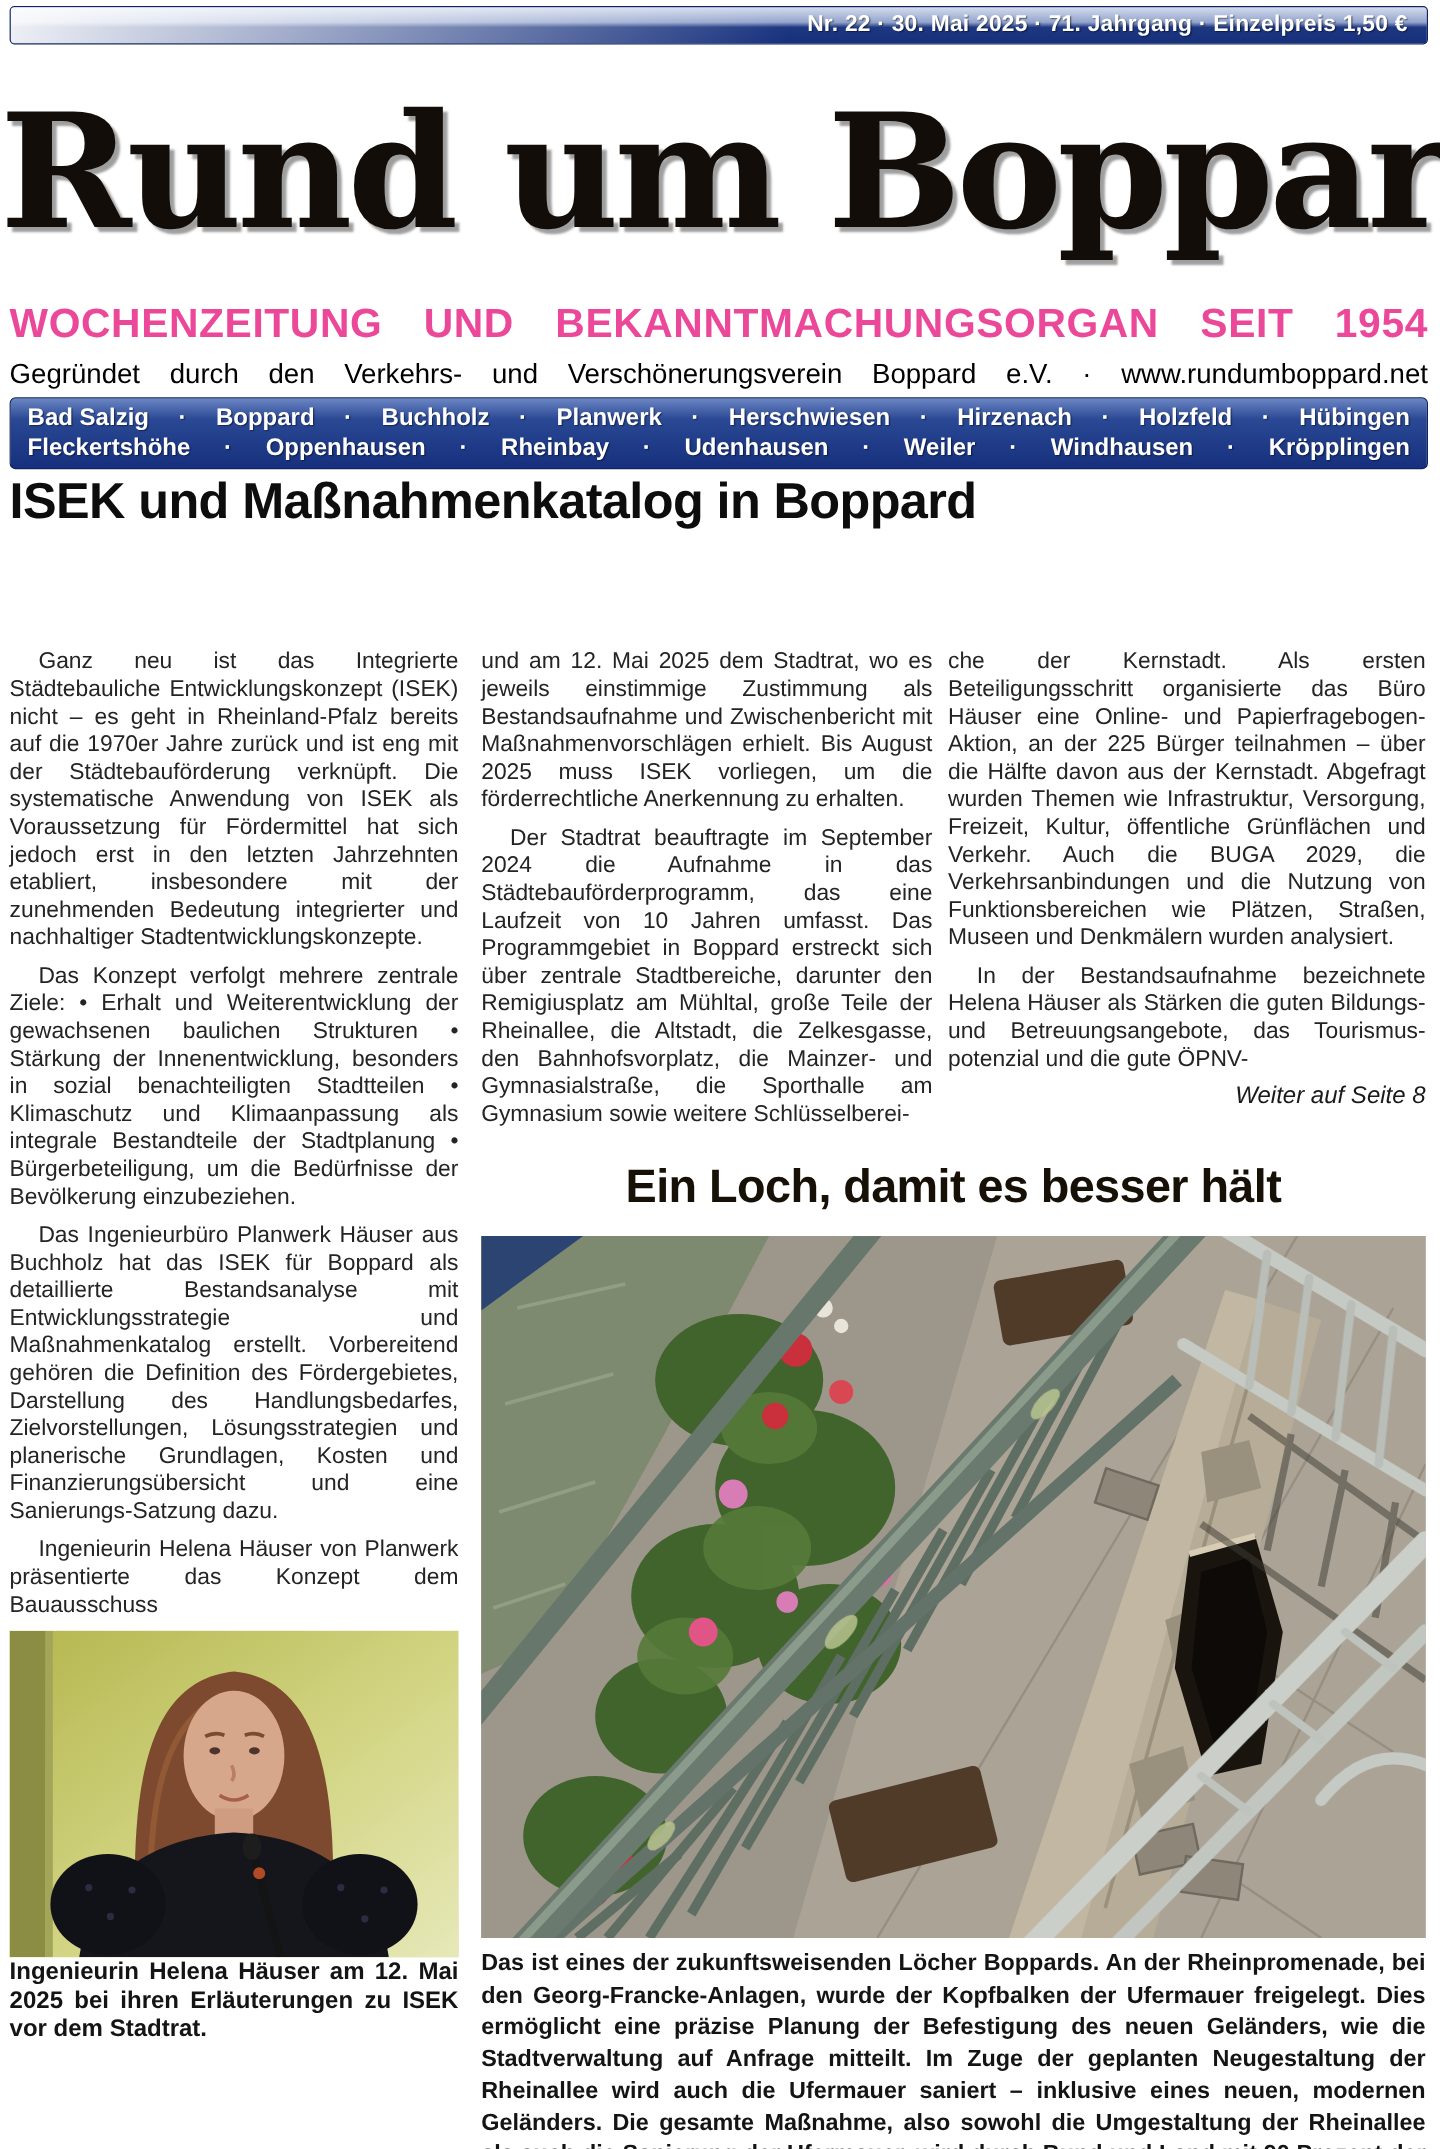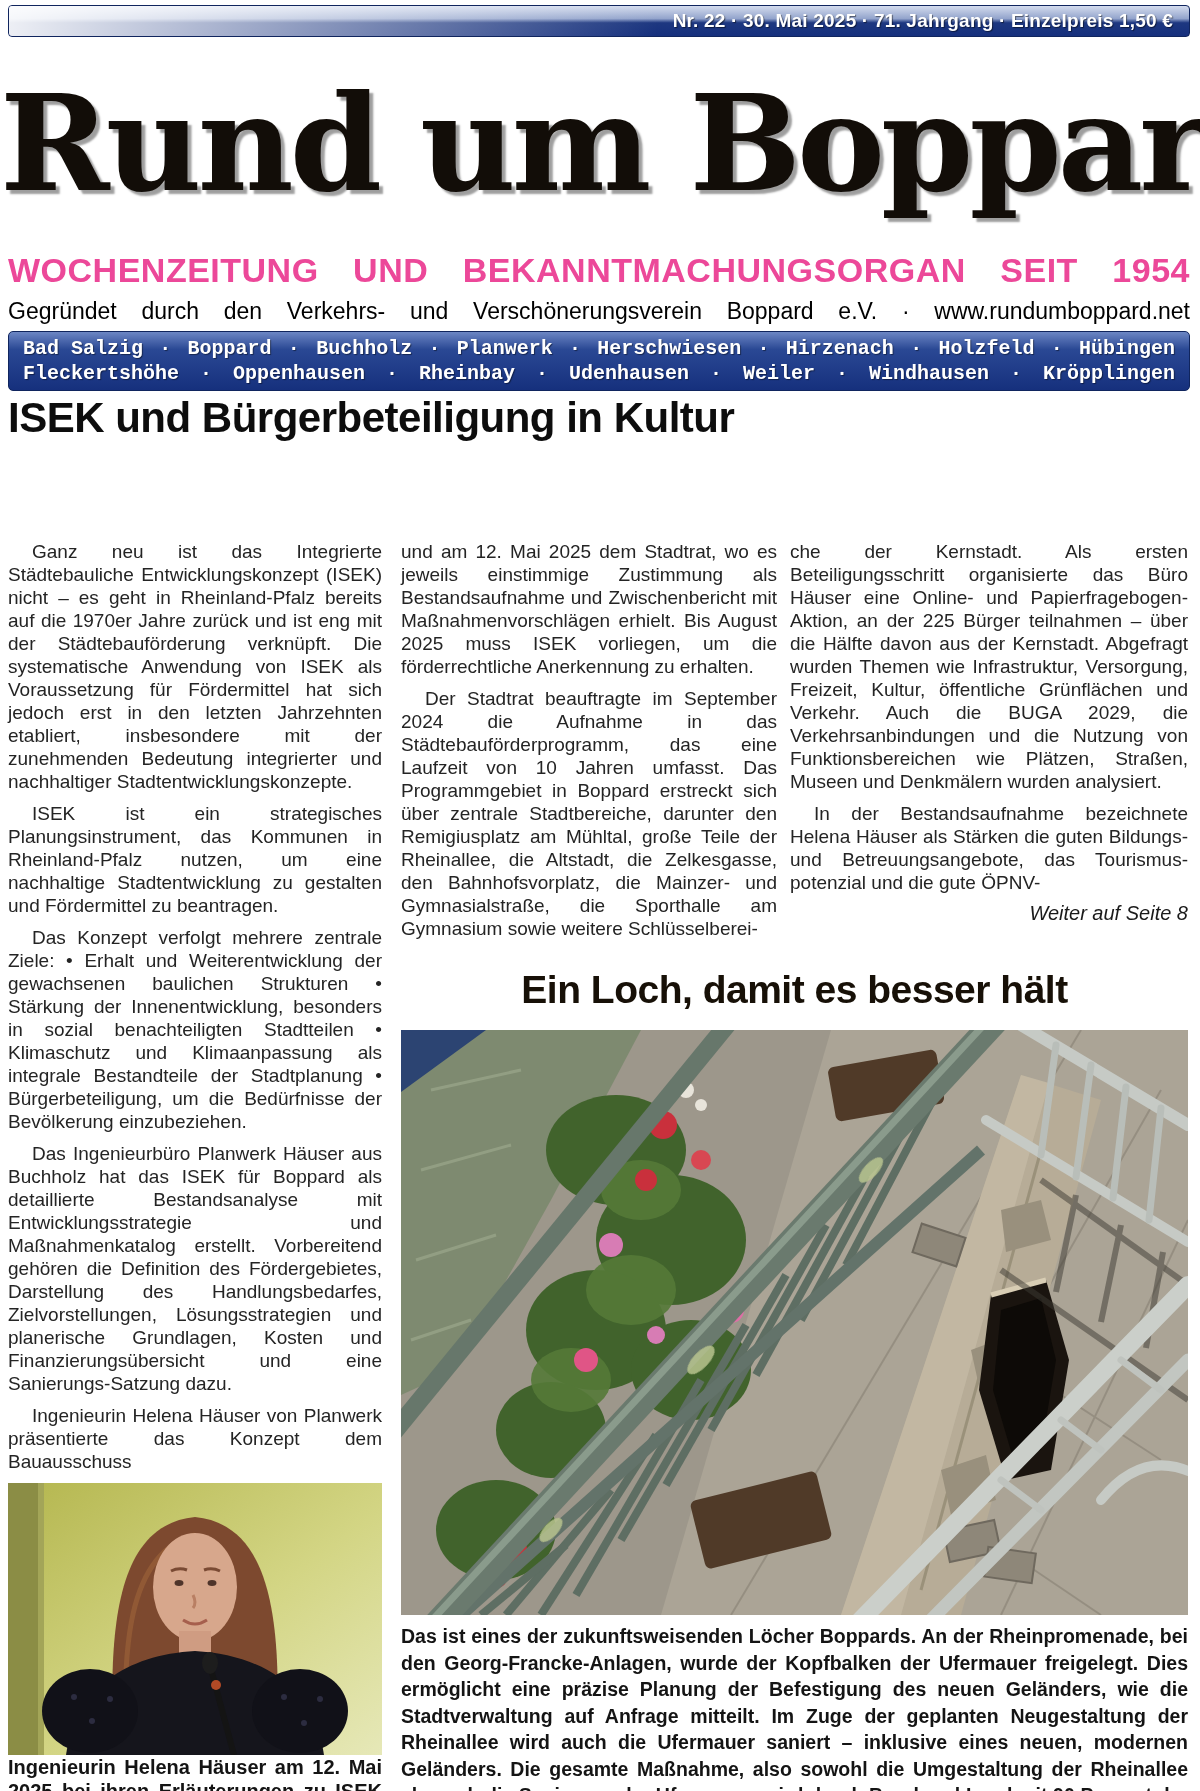--- a/index.html
+++ b/index.html
@@ -24,21 +24,21 @@
   .masthead-subtitle{position:absolute;left:8px;top:251px;width:1182px;
     font-size:34px;font-weight:bold;color:#ec4899;letter-spacing:.5px;
     text-align:justify;text-align-last:justify;}
   .founder-line{position:absolute;left:8px;top:298px;width:1182px;
     font-size:23px;color:#000000;text-align:justify;text-align-last:justify;}
 
   
   .places-bar{position:absolute;left:8px;top:331px;width:1182px;height:60px;border-radius:5px;
     border:1px solid #10255e;box-sizing:border-box;
     background:linear-gradient(to bottom,#6c86c4 0%,#2a4894 30%,#16307d 100%);
-    padding:4px 14px;display:flex;flex-direction:column;justify-content:space-between;font-family:Liberation Mono, monospace;}
+    padding:4px 14px;display:flex;flex-direction:column;justify-content:space-between;}
   .places-row{display:flex;justify-content:space-between;align-items:center;
     color:#fff;font-size:20px;font-weight:bold;line-height:25px;text-shadow:1px 1px 1px rgba(0,0,0,.45);}
 
   
   .a1-headline{position:absolute;left:8px;top:394px;width:1182px;
     font-size:42px;font-weight:bold;color:#0d0d0d;letter-spacing:-.5px;line-height:48px;}
   .a1-dek{position:absolute;left:8px;top:452px;width:1182px;
     font-size:27px;font-weight:bold;color:#141414;line-height:35px;}
 
   
@@ -107,25 +107,24 @@
       <span>Udenhausen</span>
       <span>·</span>
       <span>Weiler</span>
       <span>·</span>
       <span>Windhausen</span>
       <span>·</span>
       <span>Kröpplingen</span>
     </div>
   </div>
 
-  <div class="a1-headline">ISEK und Bürgerbeteiligung in Kultur</div>
+  <div class="a1-headline">ISEK und Maßnahmenkatalog in Boppard</div>
 
   <div class="col col1">
     <p>Ganz neu ist das Integrierte Städtebauliche Entwicklungskonzept (ISEK) nicht – es geht in Rheinland-Pfalz bereits auf die 1970er Jahre zurück und ist eng mit der Städtebauförderung verknüpft. Die systematische Anwendung von ISEK als Voraussetzung für Fördermittel hat sich jedoch erst in den letzten Jahrzehnten etabliert, insbesondere mit der zunehmenden Bedeutung integrierter und nachhaltiger Stadtentwicklungskonzepte.</p>
-    <p>ISEK ist ein strategisches Planungsinstrument, das Kommunen in Rheinland-Pfalz nutzen, um eine nachhaltige Stadtentwicklung zu gestalten und Fördermittel zu beantragen.</p>
     <p>Das Konzept verfolgt mehrere zentrale Ziele: • Erhalt und Weiterentwicklung der gewachsenen baulichen Strukturen • Stärkung der Innenentwicklung, besonders in sozial benachteiligten Stadtteilen • Klimaschutz und Klimaanpassung als integrale Bestandteile der Stadtplanung • Bürgerbeteiligung, um die Bedürfnisse der Bevölkerung einzubeziehen.</p>
     <p>Das Ingenieurbüro Planwerk Häuser aus Buchholz hat das ISEK für Boppard als detaillierte Bestandsanalyse mit Entwicklungsstrategie und Maßnahmenkatalog erstellt. Vorbereitend gehören die Definition des Fördergebietes, Darstellung des Handlungsbedarfes, Zielvorstellungen, Lösungsstrategien und planerische Grundlagen, Kosten und Finanzierungsübersicht und eine Sanierungs-Satzung dazu.</p>
     <p>Ingenieurin Helena Häuser von Planwerk präsentierte das Konzept dem Bauausschuss</p>
 
     <div class="left-photo">
       <svg width="374" height="272" viewBox="0 0 374 272" preserveAspectRatio="none">
         <defs>
           <linearGradient id="wallg" x1="0" y1="0" x2="1" y2="1">
             <stop offset="0" stop-color="#b4b64e"></stop>
             <stop offset="0.55" stop-color="#d3d584"></stop>

